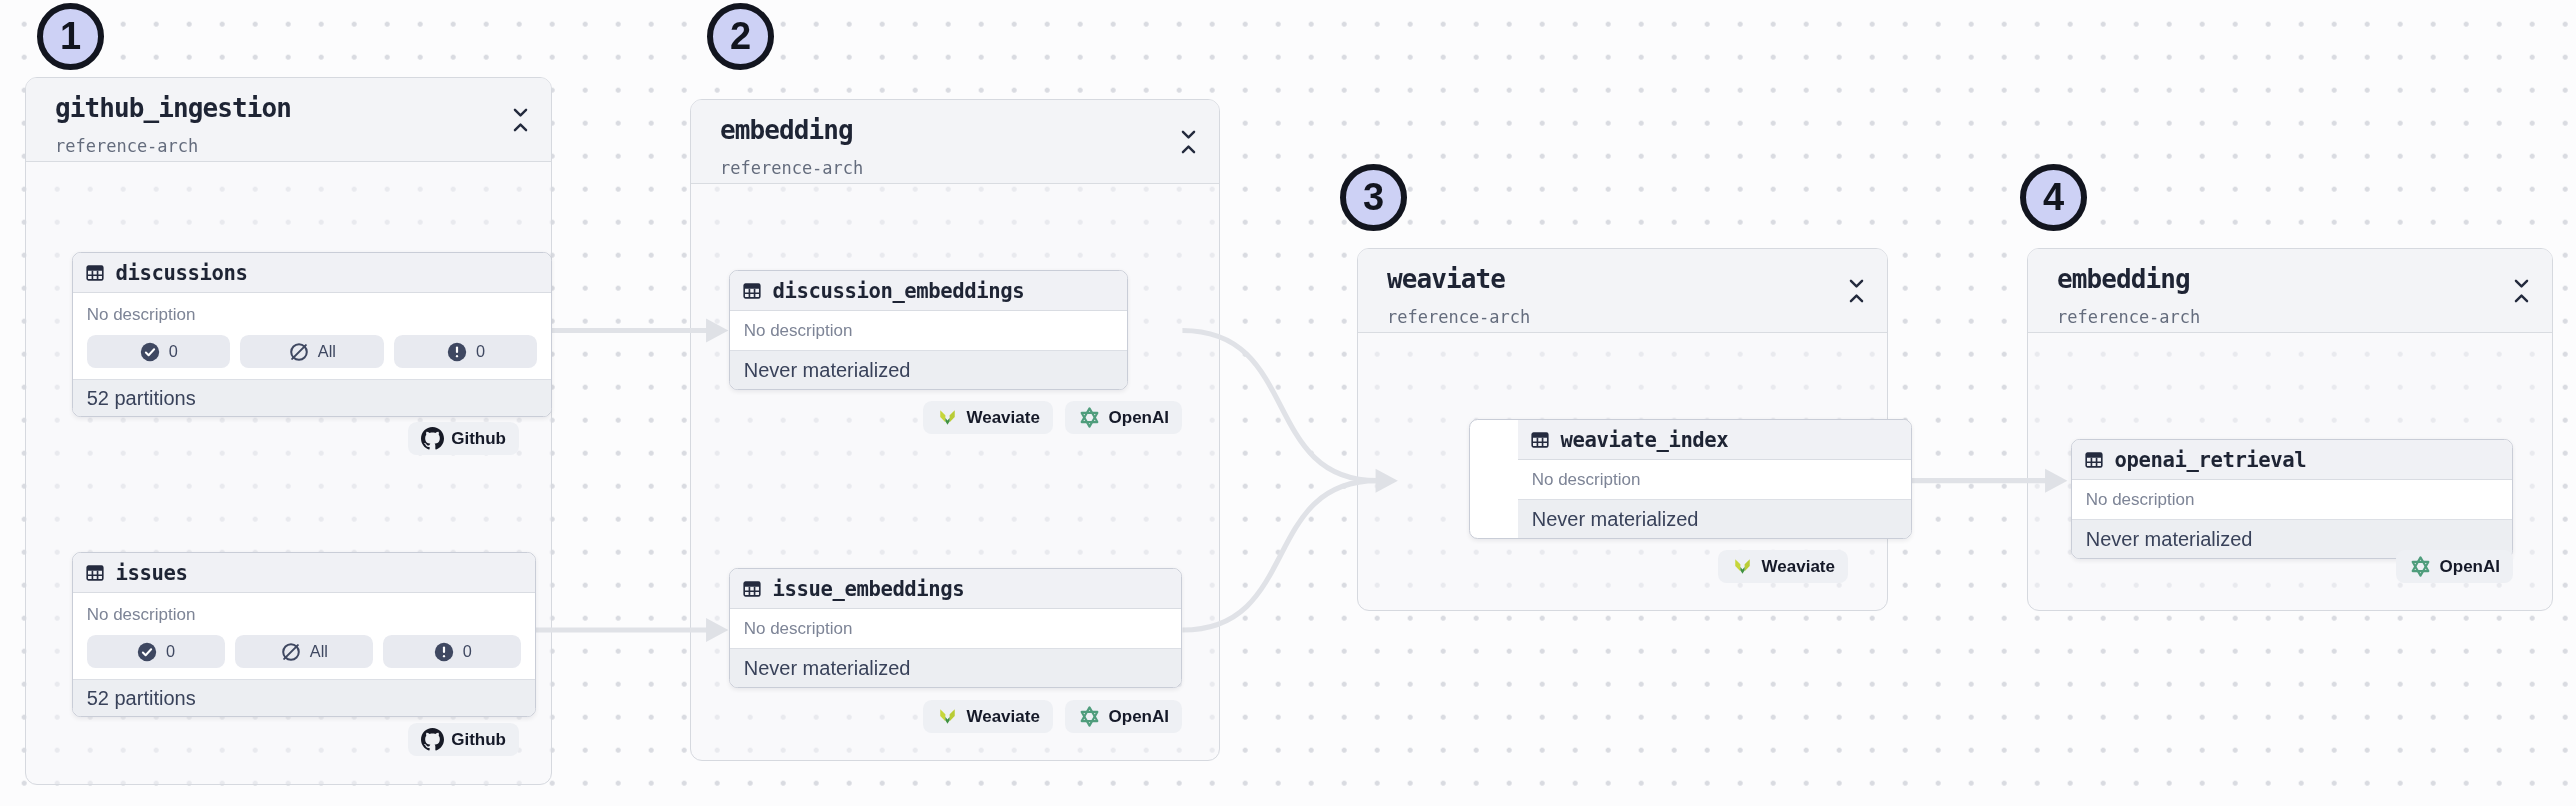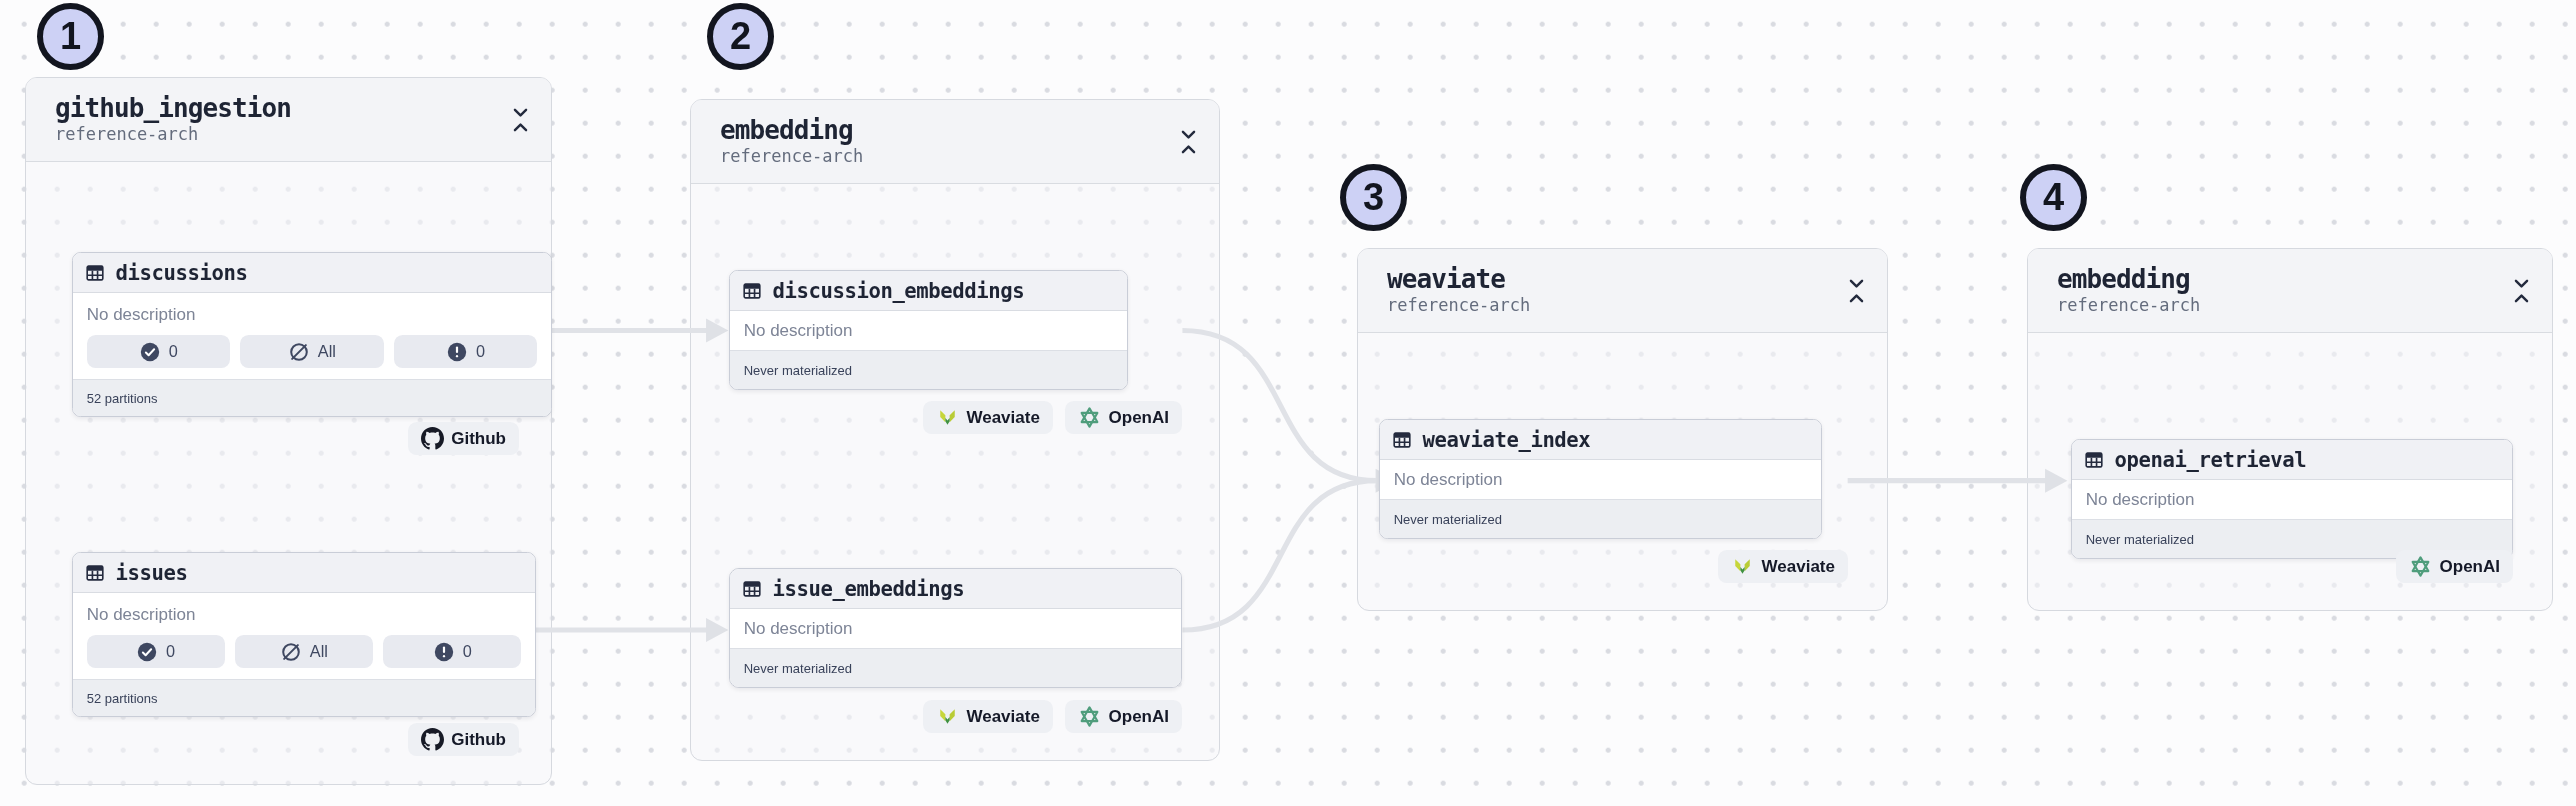--- a/index.html
+++ b/index.html
@@ -28,21 +28,21 @@
     background:#f3f4f7;border-bottom:1.7px solid #d9dce1;
     border-radius:10.3px 10.3px 0 0;box-sizing:border-box;
     padding:15.5px 0 0 29px;
   }
   .group-title{
     font-family:"DejaVu Sans Mono",monospace;font-size:26px;font-weight:700;
     color:#1e2434;letter-spacing:-0.9px;line-height:29px;
   }
   .group-sub{
     font-family:"DejaVu Sans Mono",monospace;font-size:17px;
-    color:#646c7d;line-height:22px;
+    color:#646c7d;line-height:22px;margin-top:12px;
   }
   .collapse-btn{
     position:absolute;right:20.6px;top:29px;width:19px;height:26px;
     background:none;border:none;padding:0;cursor:pointer;
   }
   
   .asset-card{
     background:#fff;border:1.7px solid #c9cdd7;border-radius:8.6px;
     box-shadow:0 1.7px 4.3px rgba(18,21,31,.07);overflow:hidden;
     z-index:3;box-sizing:border-box;
@@ -52,21 +52,21 @@
     background:#f0f1f5;border-bottom:0.9px solid #d9dce2;
     font-family:"DejaVu Sans Mono",monospace;font-size:20.6px;font-weight:700;
     color:#1e2434;letter-spacing:-0.4px;
   }
   .card-desc{font-size:17px;color:#7d8496;}
   .descA{padding:8.6px 13.7px 0;height:26px;line-height:26px;}
   .rowB{height:39px;display:flex;align-items:center;padding:0 13.7px;}
   .card-foot{
     height:36px;display:flex;align-items:center;padding:0 13.7px;
     background:#eceef2;border-top:0.9px solid #dcdfe5;
-    font-size:13px;color:#39425a;
+    font-size:20px;color:#39425a;
   }
   .footB{height:38px;}
   .pill-row{display:flex;gap:10.3px;margin:7.7px 13.7px 11px;}
   .pill{
     flex:1;height:33px;background:#e8eaf0;border-radius:8.6px;
     display:flex;align-items:center;justify-content:center;gap:7.7px;
     font-size:16.3px;color:#3f4861;cursor:pointer;
   }
   
   .intg-row{display:flex;justify-content:flex-end;gap:12px;z-index:3;}
@@ -285,21 +285,21 @@
       <svg width="23" height="23" viewBox="0 0 24 24">
         <g stroke="#4f9d7c" stroke-width="2.2" fill="none" stroke-linejoin="round">
           <path d="M12 2.5 L20.2 16.8 L3.8 16.8 Z"></path>
           <path d="M12 21.5 L3.8 7.2 L20.2 7.2 Z"></path>
         </g>
       </svg>
       <span>OpenAI</span>
     </div>
   </div>
 
-  <div class="abs asset-card" style="left:729px;top:568px;width:453px;border-radius:10px;">
+  <div class="abs asset-card" style="left:729px;top:568px;width:453px;">
     <div class="card-hd">
       <svg width="22" height="22" viewBox="0 0 24 24">
         <rect x="3.5" y="4.5" width="17" height="15" rx="1.5" fill="none" stroke="#252b3f" stroke-width="1.8"></rect>
         <path d="M3.5 4.5 h17 v5 h-17 z" fill="#252b3f"></path>
         <path d="M9.2 9.5 V19.5 M14.8 9.5 V19.5 M3.5 14.5 H20.5" stroke="#252b3f" stroke-width="1.8" fill="none"></path>
       </svg>
       <span>issue_embeddings</span>
     </div>
     <div class="card-desc rowB">No description</div>
     <div class="card-foot footB">Never materialized</div>
@@ -318,21 +318,21 @@
       <svg width="23" height="23" viewBox="0 0 24 24">
         <g stroke="#4f9d7c" stroke-width="2.2" fill="none" stroke-linejoin="round">
           <path d="M12 2.5 L20.2 16.8 L3.8 16.8 Z"></path>
           <path d="M12 21.5 L3.8 7.2 L20.2 7.2 Z"></path>
         </g>
       </svg>
       <span>OpenAI</span>
     </div>
   </div>
 
-  <div class="abs asset-card" style="left:1379px;top:419px;width:443px;">
+  <div class="abs asset-card" style="left:1469px;top:419px;width:443px;padding-left:48px;">
     <div class="card-hd">
       <svg width="22" height="22" viewBox="0 0 24 24">
         <rect x="3.5" y="4.5" width="17" height="15" rx="1.5" fill="none" stroke="#252b3f" stroke-width="1.8"></rect>
         <path d="M3.5 4.5 h17 v5 h-17 z" fill="#252b3f"></path>
         <path d="M9.2 9.5 V19.5 M14.8 9.5 V19.5 M3.5 14.5 H20.5" stroke="#252b3f" stroke-width="1.8" fill="none"></path>
       </svg>
       <span>weaviate_index</span>
     </div>
     <div class="card-desc rowB">No description</div>
     <div class="card-foot footB">Never materialized</div>

